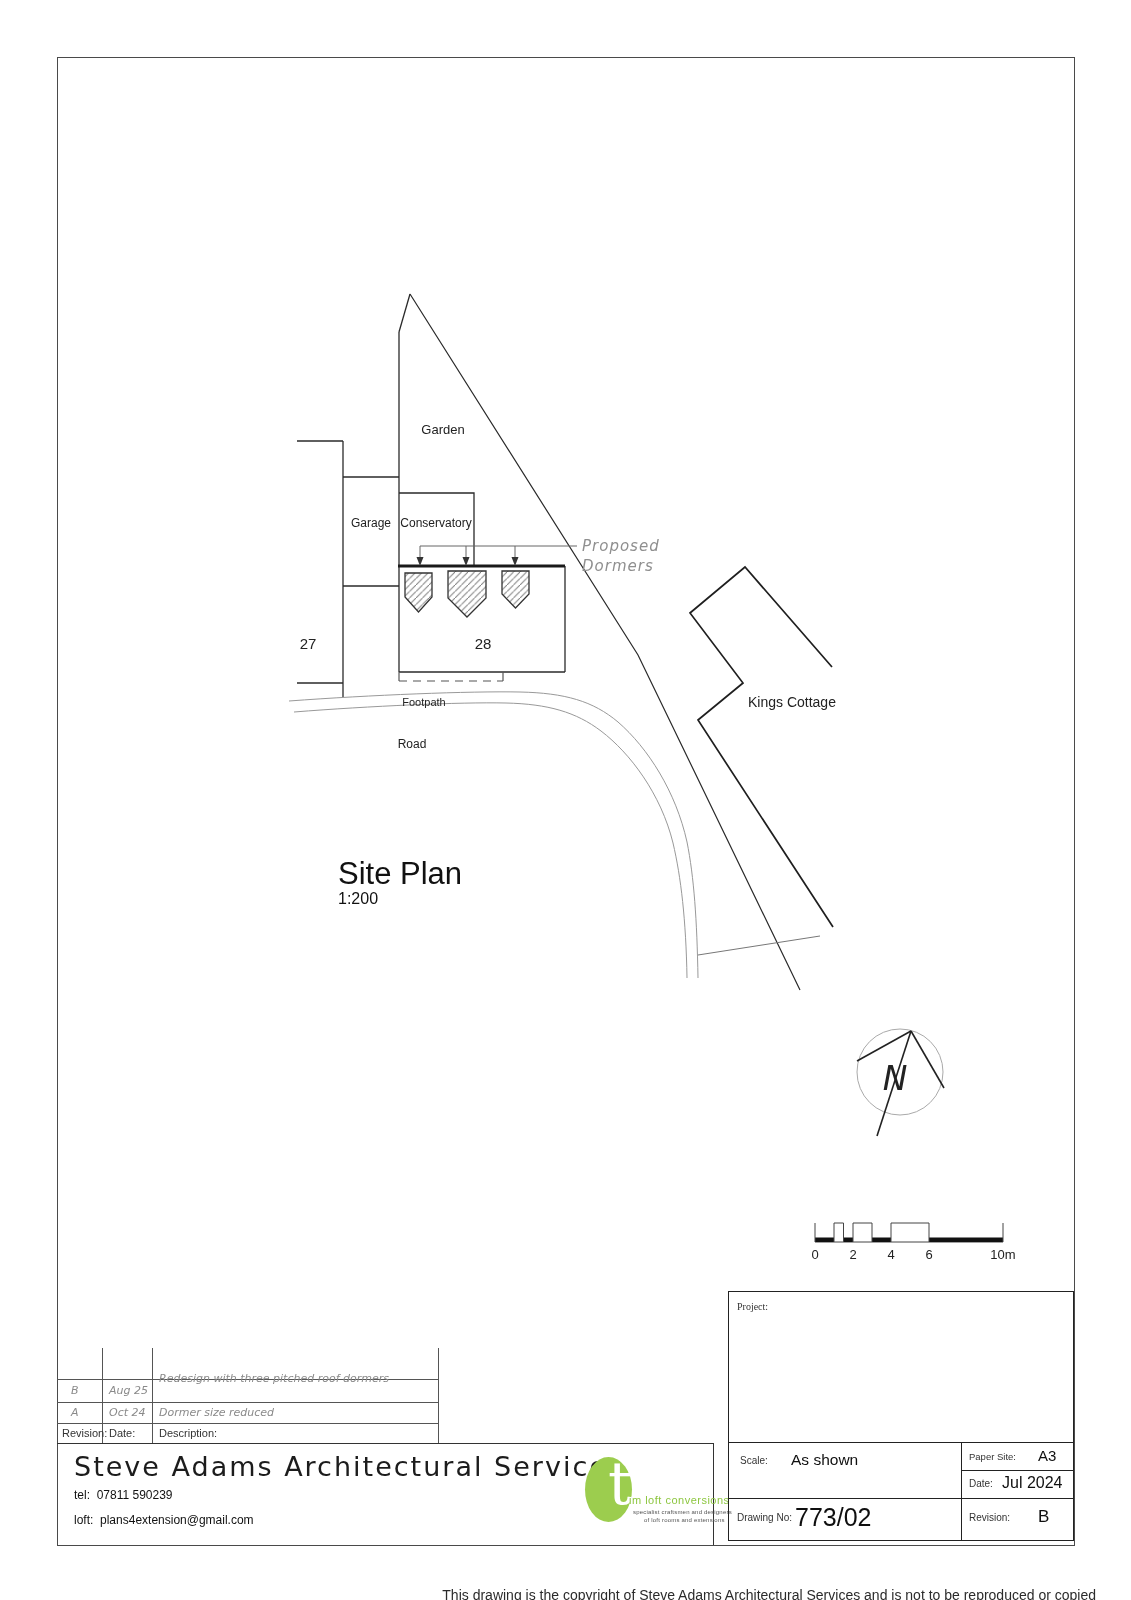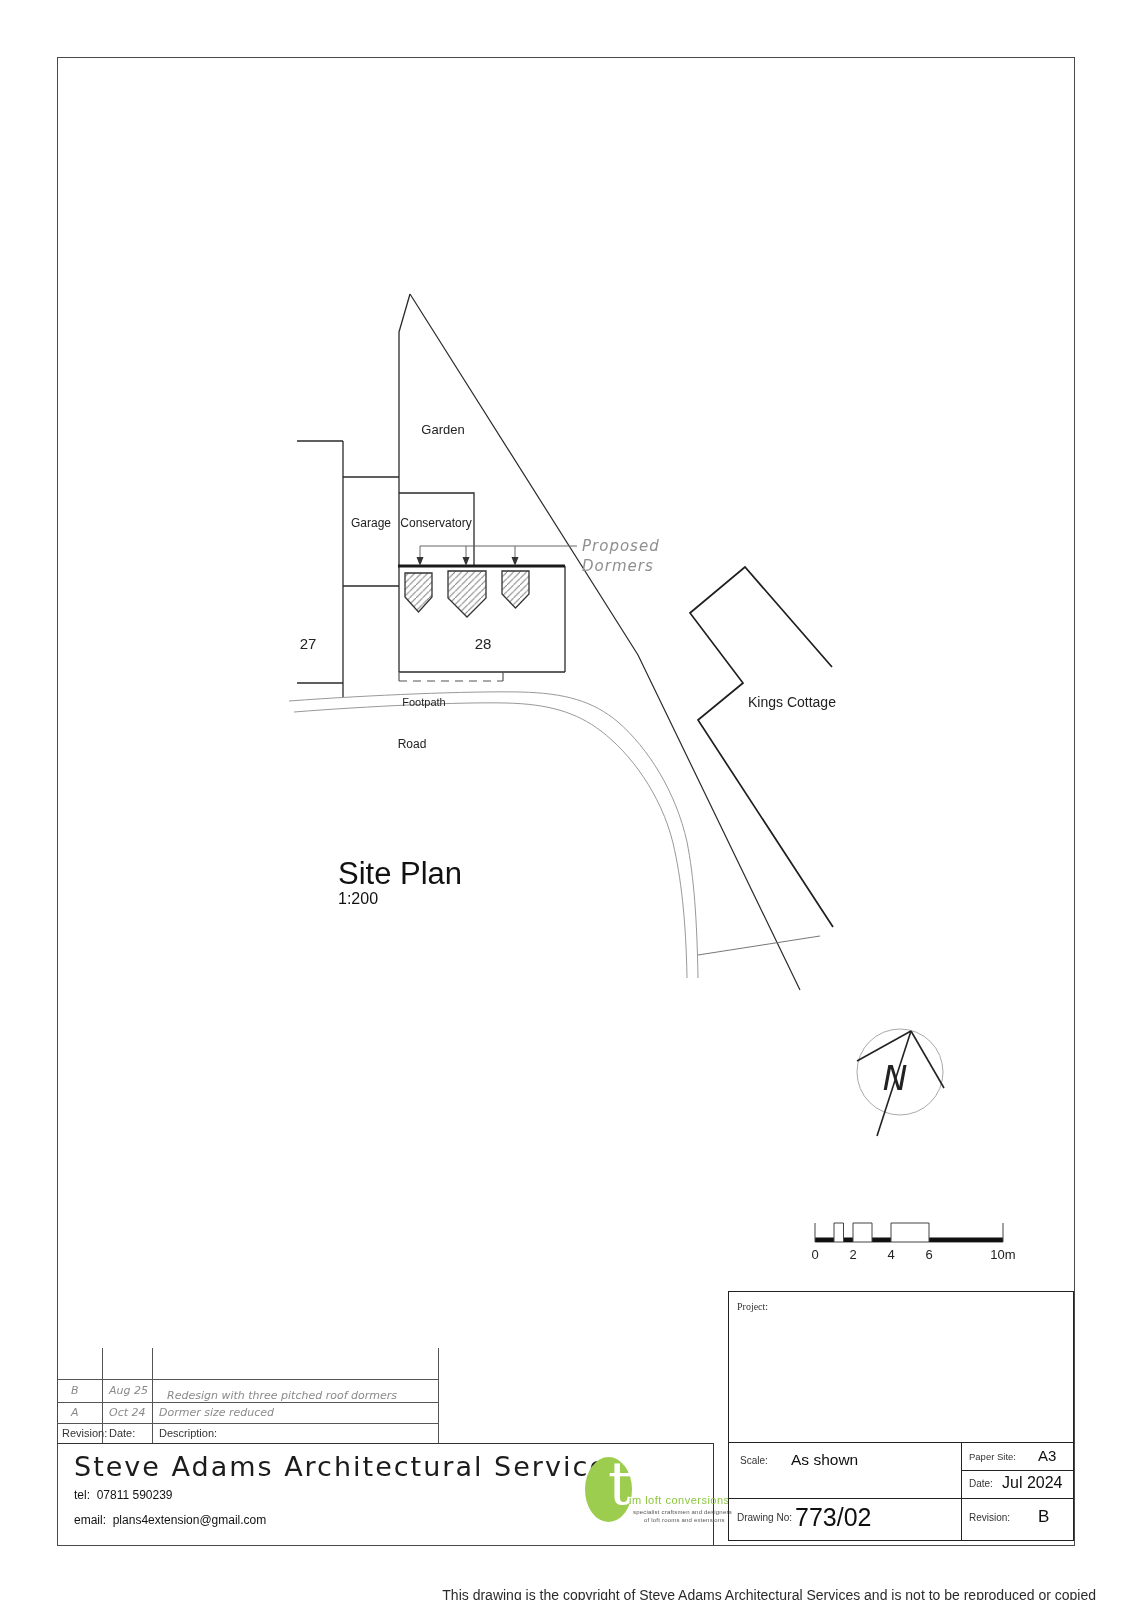--- a/index.html
+++ b/index.html
@@ -156,39 +156,39 @@
   <div class="vline" style="left:45px;"></div>
   <div class="vline" style="left:95px;"></div>
   <div class="vline" style="left:381px;"></div>
   <div class="hline" style="top:31px;"></div>
   <div class="hline" style="top:54px;"></div>
   <div class="hline" style="top:75px;"></div>
   <div class="hline" style="top:95px;"></div>
 
   <div class="rev-cell hand" style="left:14px;top:36px;">B</div>
   <div class="rev-cell hand" style="left:52px;top:36px;">Aug 25</div>
-  <div class="rev-cell hand" style="left:102px;top:41px;margin-left:8px;">Redesign with three pitched roof dormers</div>
+  <div class="rev-cell hand" style="left:102px;top:24px;">Redesign with three pitched roof dormers</div>
 
   <div class="rev-cell hand" style="left:14px;top:58px;">A</div>
   <div class="rev-cell hand" style="left:52px;top:58px;">Oct 24</div>
   <div class="rev-cell hand" style="left:102px;top:58px;">Dormer size reduced</div>
 
   <div class="rev-cell dark" style="left:5px;top:79px;">Revision:</div>
   <div class="rev-cell dark" style="left:52px;top:79px;">Date:</div>
   <div class="rev-cell dark" style="left:102px;top:79px;">Description:</div>
 </div>
 
 <div class="abs company">
   <div class="company-name">Steve Adams Architectural Services</div>
   <div class="contact" style="top:44px;">
     <span>tel:</span>&nbsp;
     <span>07811 590239</span>
   </div>
   <div class="contact" style="top:69px;">
-    <span>email:</span>&nbsp;
+    <span>loft:</span>&nbsp;
     <span>plans4extension@gmail.com</span>
   </div>
 </div>
 <div class="abs v-div"></div>
 
 <div class="abs logo-circle" style="background:#9ccd4e;"></div>
 <div class="abs logo-t">t</div>
 <div class="abs logo-brand" style="color:#8dc63f;">im loft conversions</div>
 <div class="abs logo-tag" style="left:633px;top:1509px;">specialist craftsmen and designers</div>
 <div class="abs logo-tag" style="left:644px;top:1517px;">of loft rooms and extensions</div>

